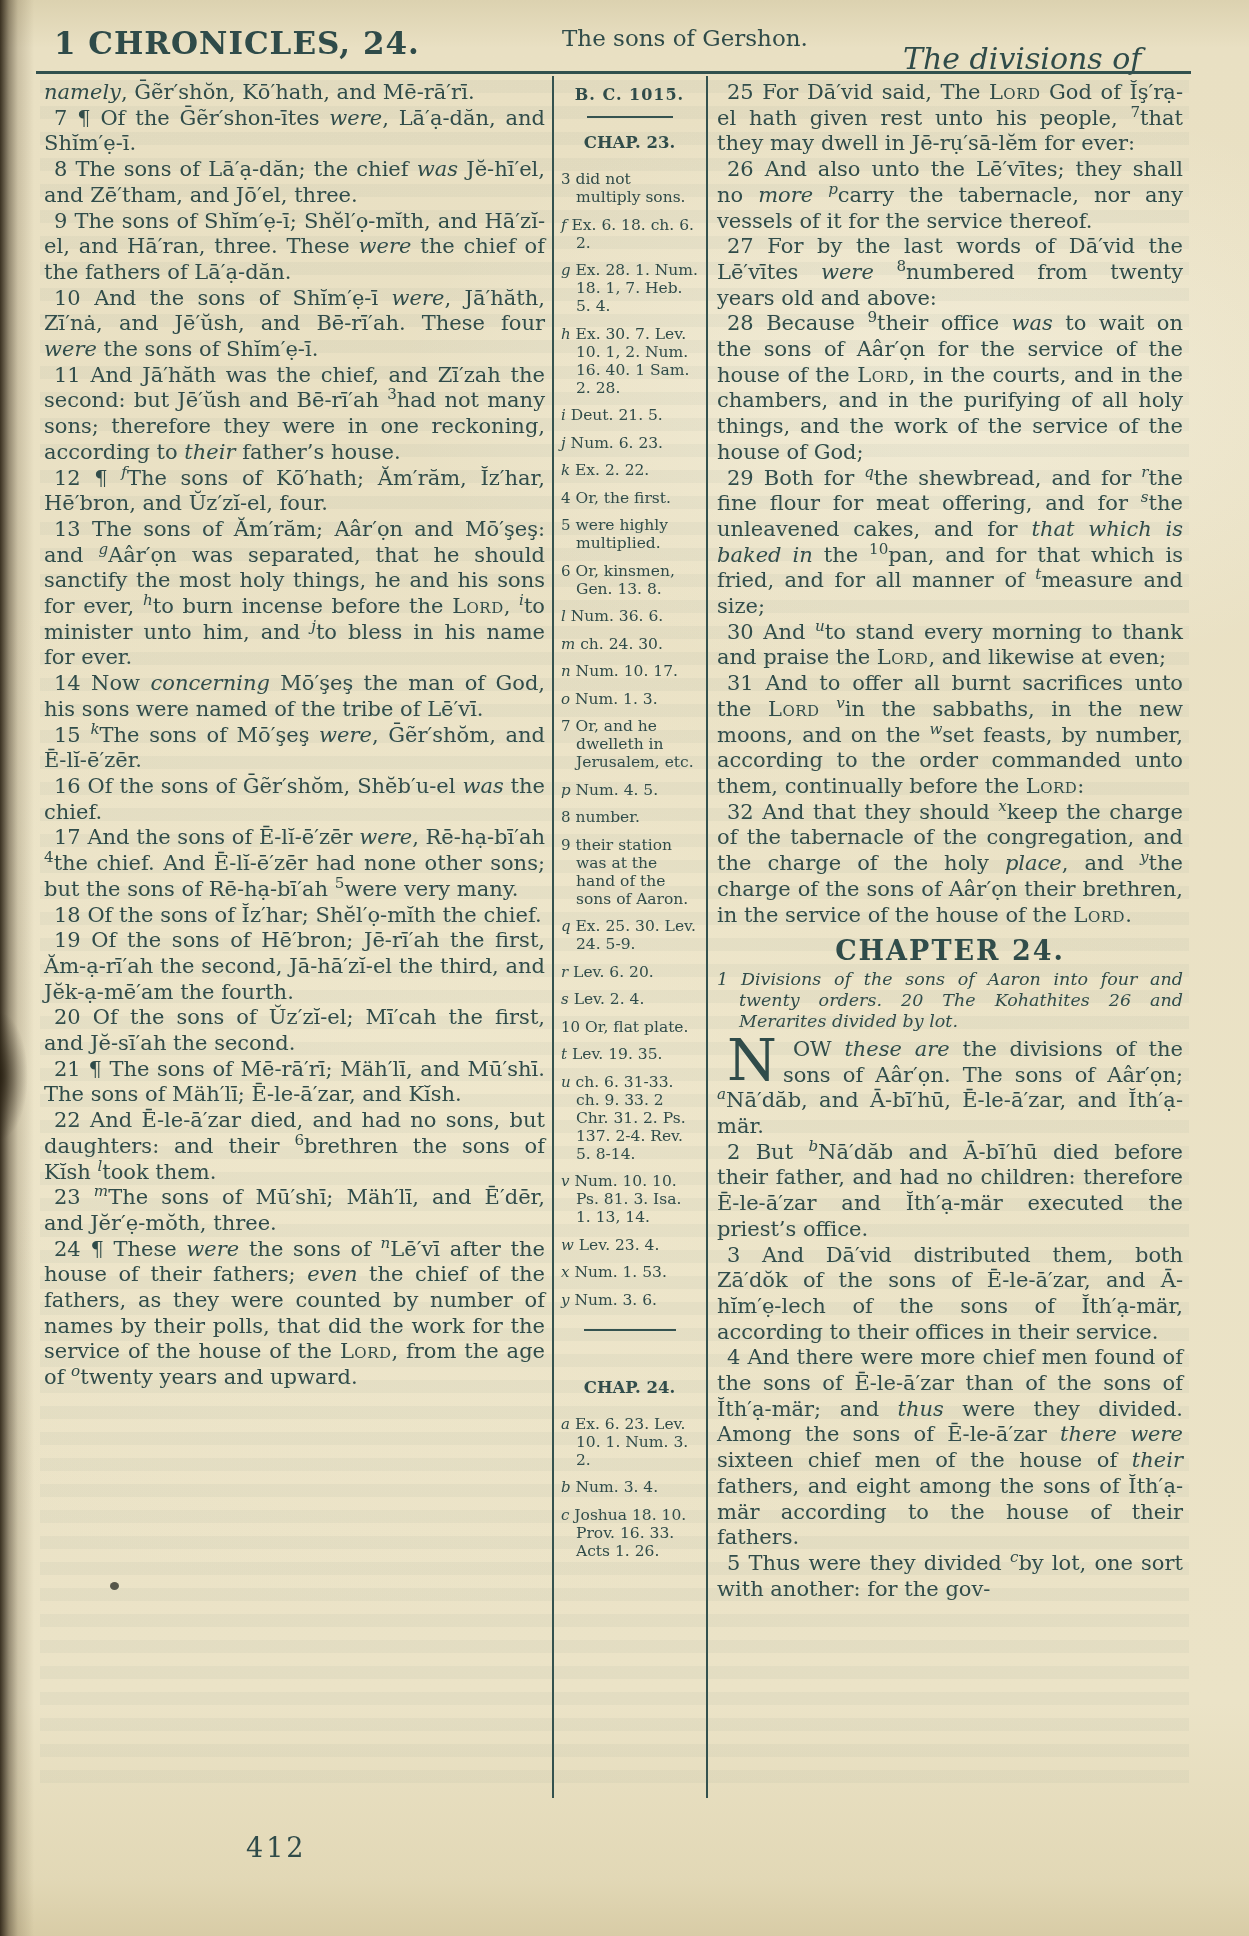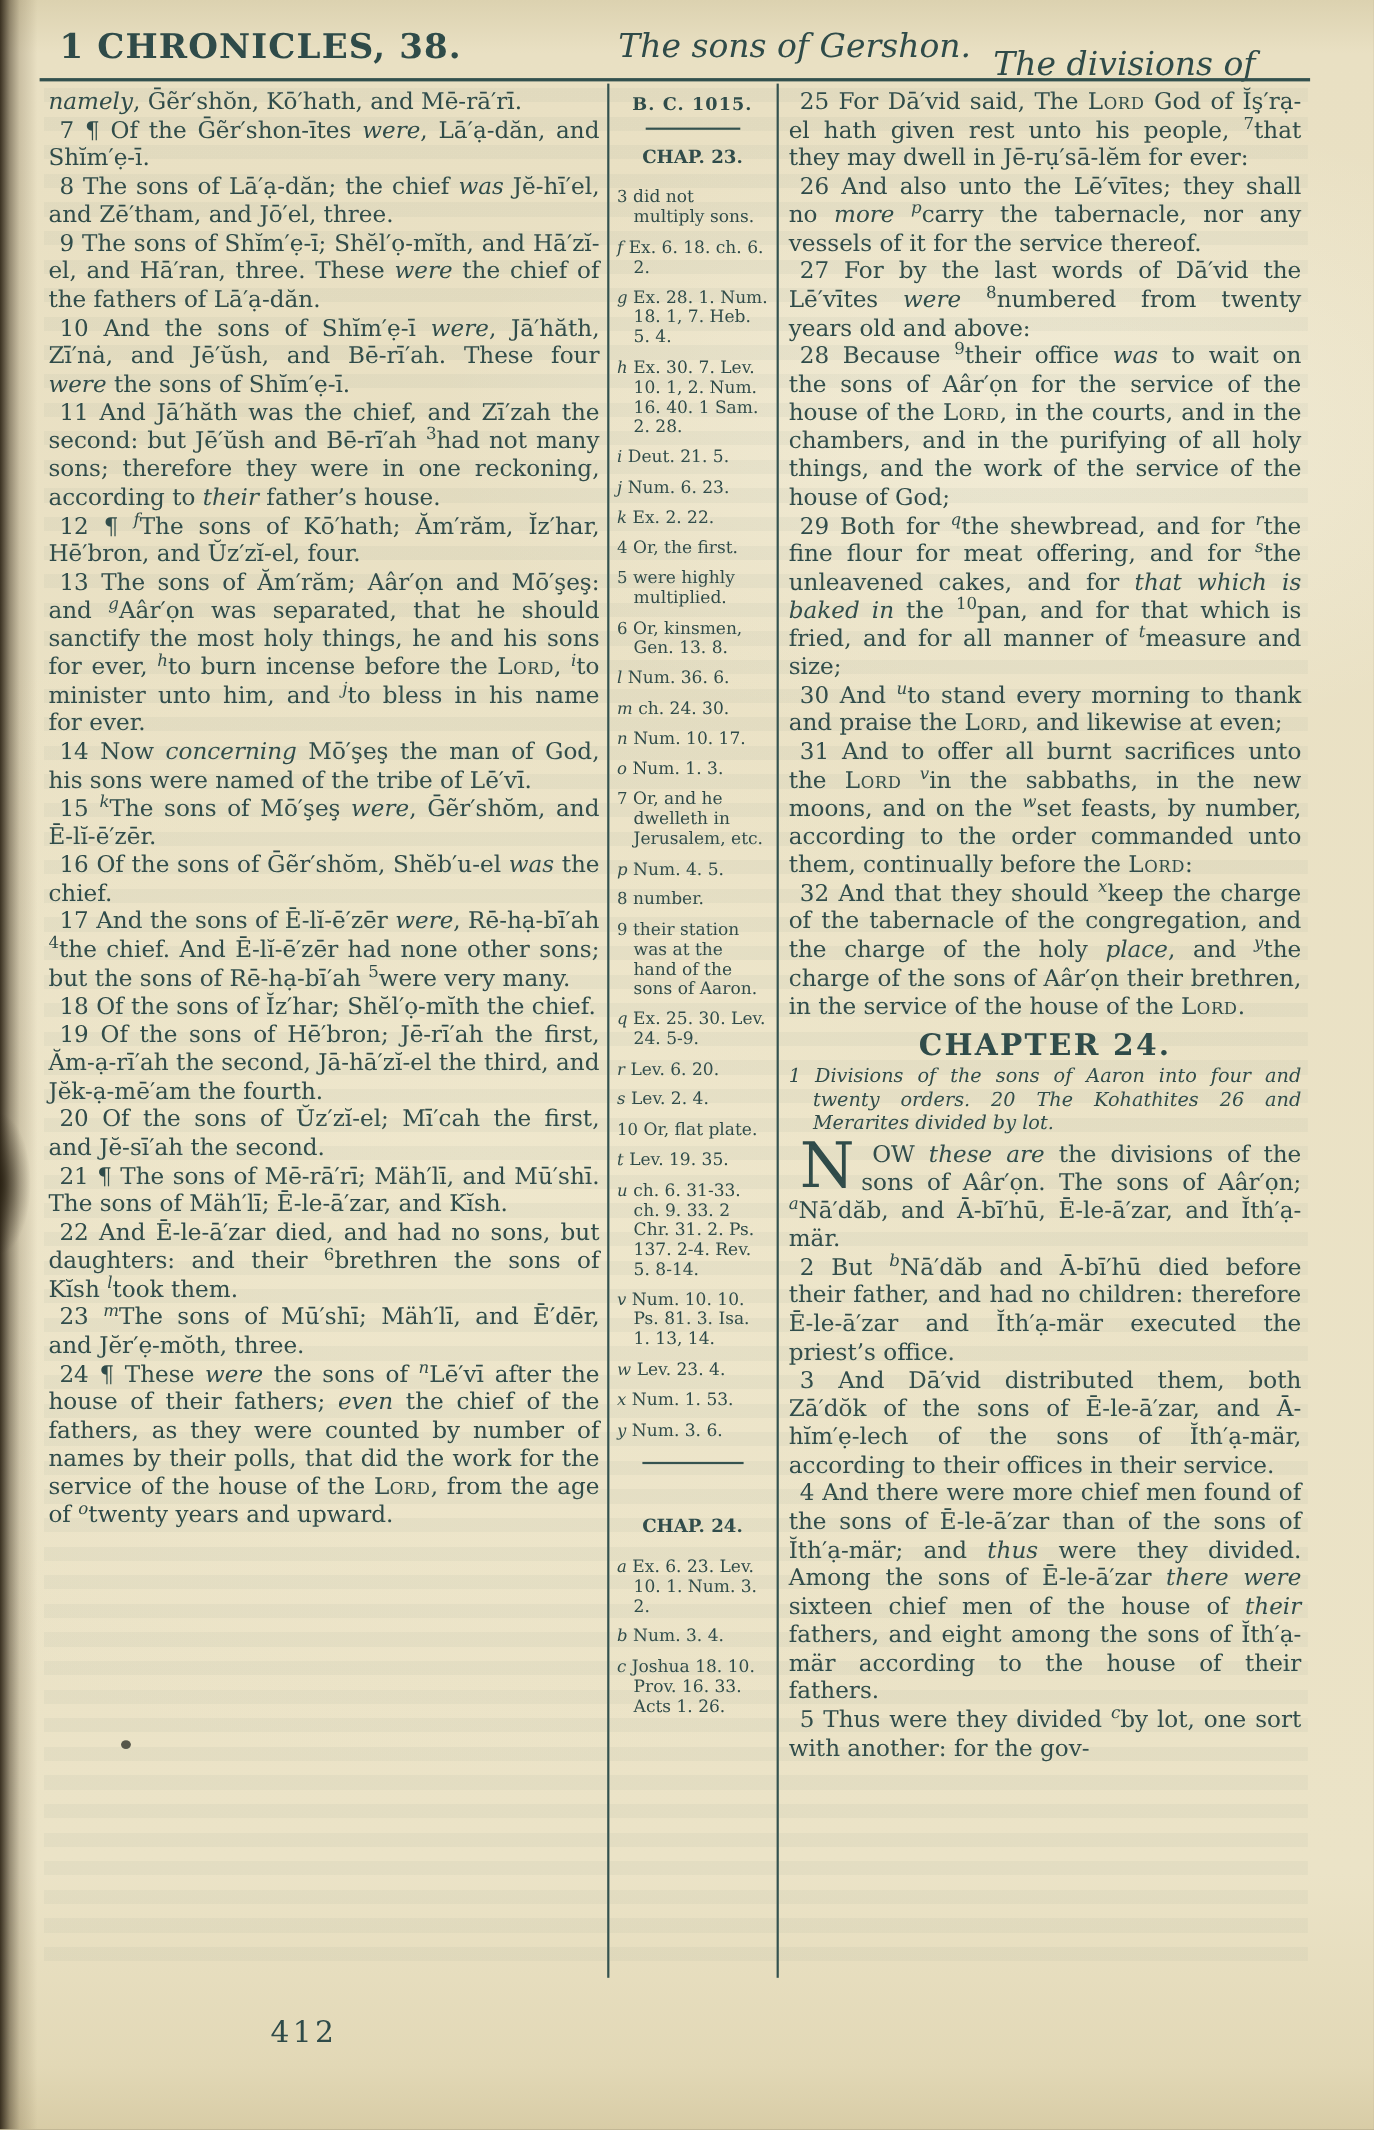--- a/index.html
+++ b/index.html
@@ -15,21 +15,21 @@
   .page::after{ 
     content:"";position:absolute;left:40px;right:60px;top:80px;bottom:140px;
     background:repeating-linear-gradient(180deg, rgba(80,110,104,0.05) 0 13px, rgba(80,110,104,0) 13px 26px);
     pointer-events:none;
   }
   .gutter{position:absolute;left:0;top:0;width:34px;height:100%;
     background:linear-gradient(90deg, rgba(43,34,20,0.92), rgba(66,54,34,0.5) 9px, rgba(96,80,52,0.22) 18px, rgba(96,80,52,0) 34px);}
   .curl{position:absolute;left:-30px;top:1012px;width:58px;height:128px;border-radius:50%;
     background:radial-gradient(closest-side, rgba(38,30,16,0.8), rgba(38,30,16,0.3) 60%, rgba(38,30,16,0));}
   .h-left{position:absolute;left:54px;top:25px;font-size:31px;font-weight:bold;letter-spacing:1px;white-space:nowrap;}
-  .h-center{position:absolute;left:562px;top:25px;font-size:30px;font-style:italic;white-space:nowrap;}
+  .h-center{position:absolute;left:562px;top:25px;font-size:23px;white-space:nowrap;}
   .h-right{position:absolute;left:903px;top:25px;font-size:30px;font-style:italic;white-space:nowrap;margin-top:16px;}
   .hrule{position:absolute;left:36px;right:58px;top:71px;border-top:3px solid #33514e;}
   .vrule{position:absolute;top:76px;bottom:138px;width:2px;background:#33514e;}
   .v1{left:552px}
   .v2{left:706px}
   .col{position:absolute;top:80px;text-align:justify;}
   .col-left{left:44px;width:501px;font-size:21px;line-height:25.7px;}
   .col-right{left:717px;width:466px;font-size:21px;line-height:25.7px;}
   .col-mid{left:561px;width:137px;top:86px;font-size:15.5px;line-height:18px;text-align:left;}
   .verse{margin:0;text-indent:10px;}
@@ -50,21 +50,21 @@
   .pageno{position:absolute;left:246px;top:1832px;font-size:27px;letter-spacing:3px;text-align:center;}
   .inkdot{position:absolute;left:110px;top:1582px;width:9px;height:8px;border-radius:50%;background:#3c3e34;opacity:.85;}
 </style>
 </head>
 <body>
 
 <div class="page">
   <div class="gutter"></div>
   <div class="curl"></div>
 
-  <div class="h-left">1 CHRONICLES, 38.</div>
+  <div class="h-left">1 CHRONICLES, 24.</div>
   <div class="h-center">The sons of Gershon.</div>
   <div class="h-right">The divisions of</div>
   <div class="hrule"></div>
 
   <div class="vrule v1"></div>
   <div class="vrule v2"></div>
 
   <section class="col col-left" id="col-left">
       <p class="verse cont"><i>namely</i>, Ḡẽr′shŏn, Kō′hath, and Mē-rā′rī.</p>
       <p class="verse">7 ¶ Of the Ḡẽr′shon-ītes <i>were</i>, Lā′ạ-dăn, and Shĭm′ẹ-ī.</p>

